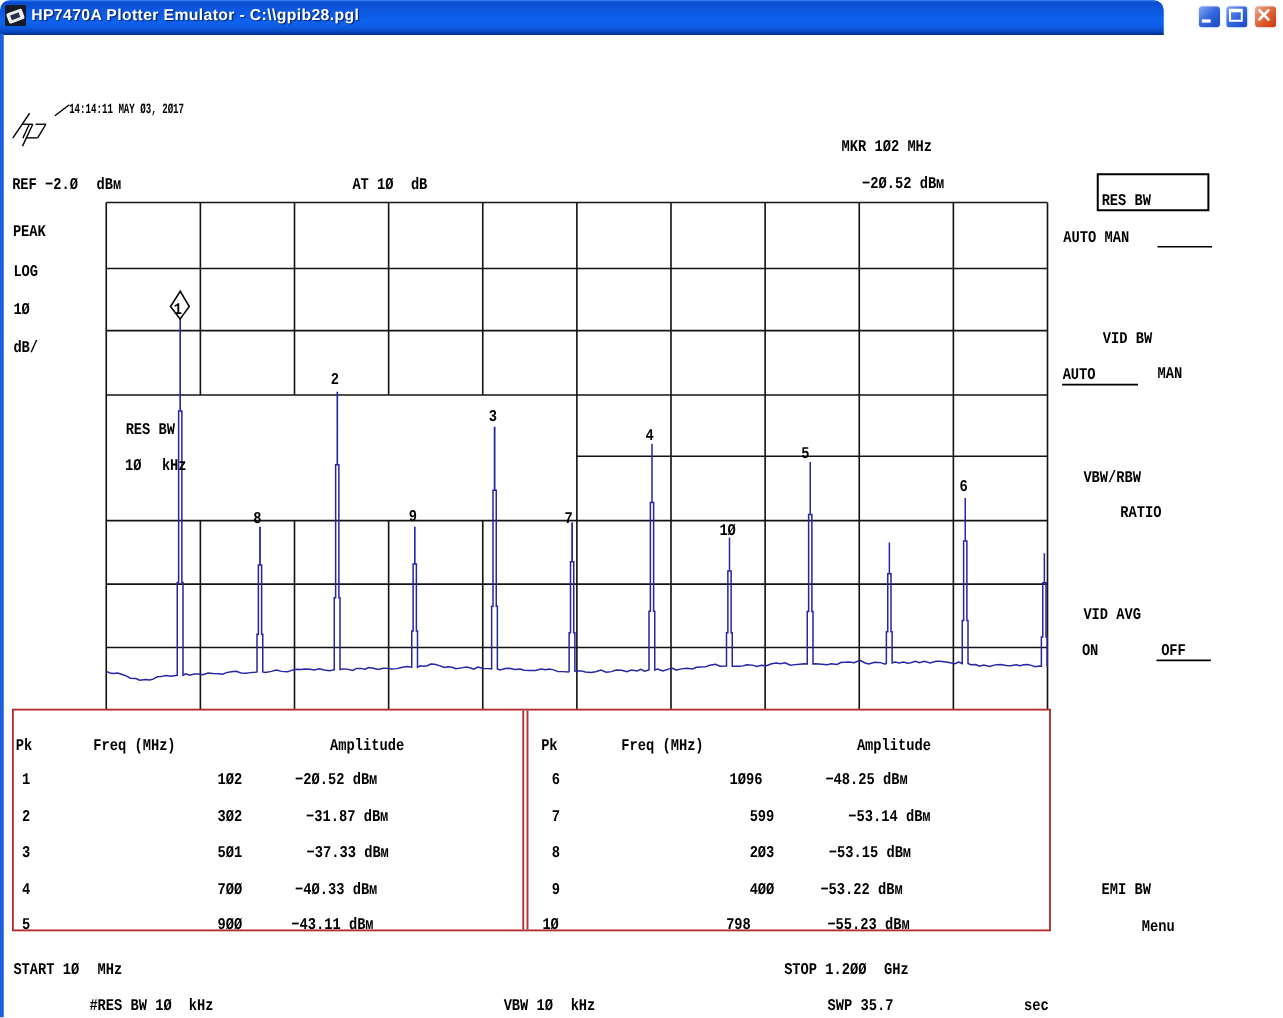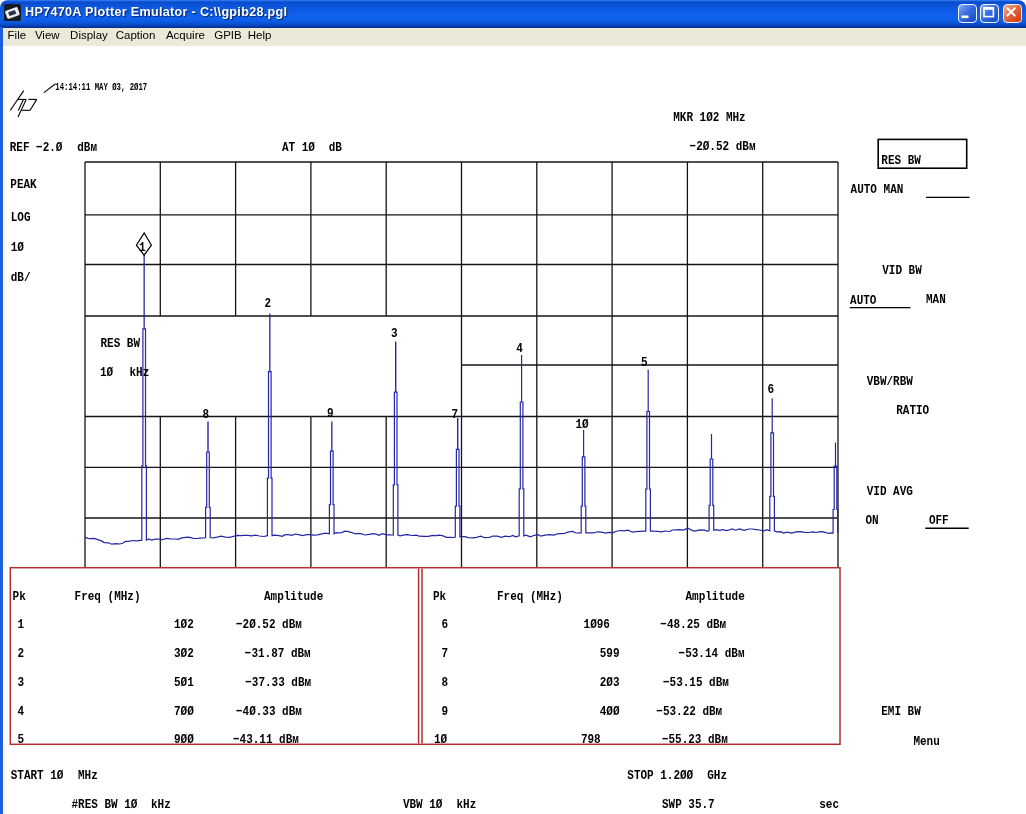--- a/index.html
+++ b/index.html
@@ -1,16 +1,16 @@
 <!DOCTYPE html>
 <html><head><meta charset="utf-8">
 <style>
 html,body{margin:0;padding:0;width:1026px;height:814px;background:#fff;overflow:hidden}
 #win{position:relative;width:1026px;height:814px;font-family:"Liberation Sans",sans-serif}
-#titlebar{position:absolute;left:0;top:0;width:1026px;height:28px;border-radius:8px 8px 0 0;
+#titlebar{position:absolute;left:0;top:0;width:931px;height:28px;border-radius:8px 8px 0 0;
  background:linear-gradient(180deg,#3f8cf8 0%,#1c64e4 3%,#0b4ecf 7%,#0a4ecf 12%,#0c55da 20%,#0e5ce6 40%,#0f62f0 60%,#0e5fe9 72%,#0b55d8 82%,#0848c0 90%,#05379e 96%,#032c84 100%)}
 #title{position:absolute;left:25px;top:5px;color:#fff;font-weight:bold;font-size:12.6px;
  letter-spacing:.3px;text-shadow:1px 1px 1px rgba(0,25,90,.9);white-space:pre}
 #icon{position:absolute;left:4px;top:3.5px}
 .btn{position:absolute;top:3.5px;width:19px;height:19.5px;border:1.4px solid #eef3ff;border-radius:4px;box-sizing:border-box}
 #bmin{left:957.7px;background:linear-gradient(135deg,#89aaf3 0%,#3a6ce0 45%,#2456cc 75%,#1c4ecc 100%)}
 #bmax{left:980.1px;background:linear-gradient(135deg,#89aaf3 0%,#3a6ce0 45%,#2456cc 75%,#1c4ecc 100%)}
 #bclose{left:1002.7px;background:linear-gradient(135deg,#f0b092 0%,#e06a40 45%,#d94f21 70%,#cc3a0e 100%)}
 #menubar{position:absolute;left:0;top:28px;width:1026px;height:17.5px;background:#ece9d8}
 .mi{position:absolute;top:0.8px;font-size:11.5px;color:#000;white-space:pre}
@@ -34,29 +34,20 @@
   <div class="btn" id="bmax"><svg width="16" height="16">
           <rect x="3" y="2.8" width="9.4" height="8.8" fill="none" stroke="#fff" stroke-width="1.6"></rect>
           <line x1="3" y1="3.6" x2="12.4" y2="3.6" stroke="#fff" stroke-width="2.4"></line>
         </svg></div>
   <div class="btn" id="bclose"><svg width="16" height="16">
           <g stroke="#fff" stroke-width="2" stroke-linecap="round">
             <line x1="3.4" y1="3.2" x2="10.8" y2="10.6"></line>
             <line x1="10.8" y1="3.2" x2="3.4" y2="10.6"></line>
           </g>
         </svg></div>
- </div>
- <div id="menubar">
-  <span class="mi" style="left:7.6px">File</span>
-  <span class="mi" style="left:34.9px">View</span>
-  <span class="mi" style="left:70.1px">Display</span>
-  <span class="mi" style="left:115.7px">Caption</span>
-  <span class="mi" style="left:165.9px">Acquire</span>
-  <span class="mi" style="left:214.2px">GPIB</span>
-  <span class="mi" style="left:247.8px">Help</span>
  </div>
  <div id="lborder"></div>
 <svg width="1026" height="814" viewBox="0 0 1026 814" style="position:absolute;left:0;top:0">
 <g stroke="#141414" stroke-width="1.3">
         <line x1="85" y1="162" x2="85" y2="567.5"></line>
         <line x1="461.5" y1="162" x2="461.5" y2="567.5"></line>
         <line x1="536.8" y1="162" x2="536.8" y2="567.5"></line>
         <line x1="612.1" y1="162" x2="612.1" y2="567.5"></line>
         <line x1="687.4" y1="162" x2="687.4" y2="567.5"></line>
         <line x1="762.7" y1="162" x2="762.7" y2="567.5"></line>

